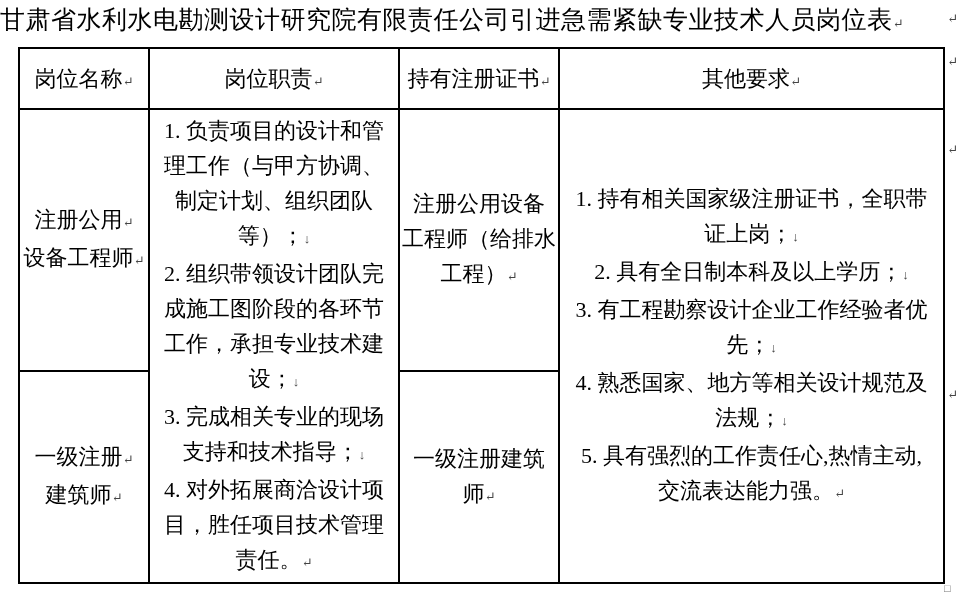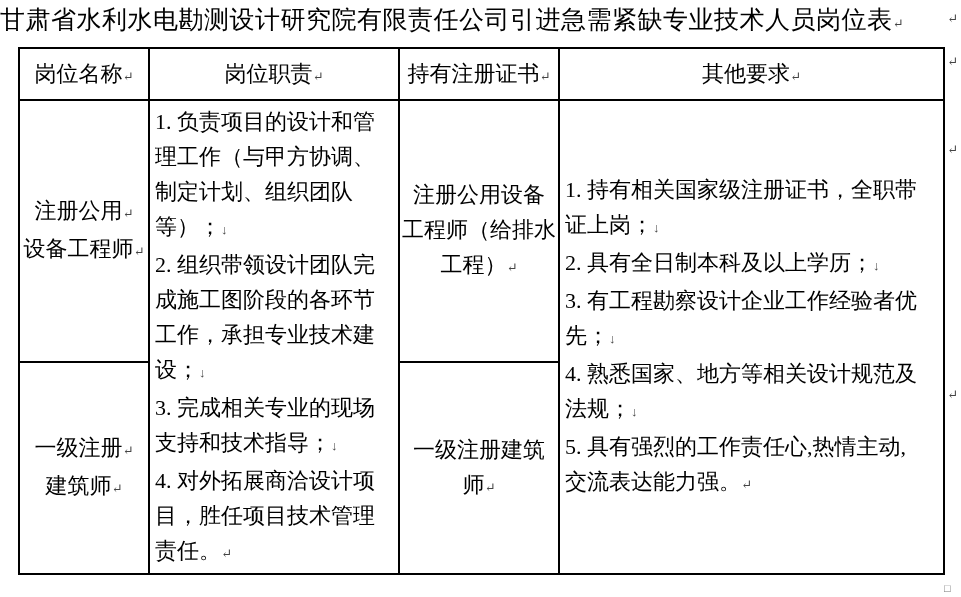--- a/index.html
+++ b/index.html
@@ -28,31 +28,31 @@
     width: 925px;
   }
   td, th {
     border: 2px solid #000000;
     font-weight: normal;
     font-size: 22px;
     vertical-align: middle;
     overflow: hidden;
     padding: 0;
   }
-  tr.r-header { height: 52px; margin-top: 31px; }
+  tr.r-header { height: 61px; margin-top: 31px; }
   tr.r1 { height: 262px; }
   tr.r2 { height: 212px; }
   th { text-align: center; }
   .cell-name {
     text-align: center;
     white-space: pre-wrap;
     line-height: 35px;
   }
   .cell-body {
-    text-align: left;
+    text-align: center;
     white-space: pre-wrap;
     line-height: 35px;
     padding: 0 5px;
   }
   
   .fmark { font-size: 13px; color: #444444; }
   .edge-mark {
     position: absolute;
     font-size: 13px;
     color: #444444;

